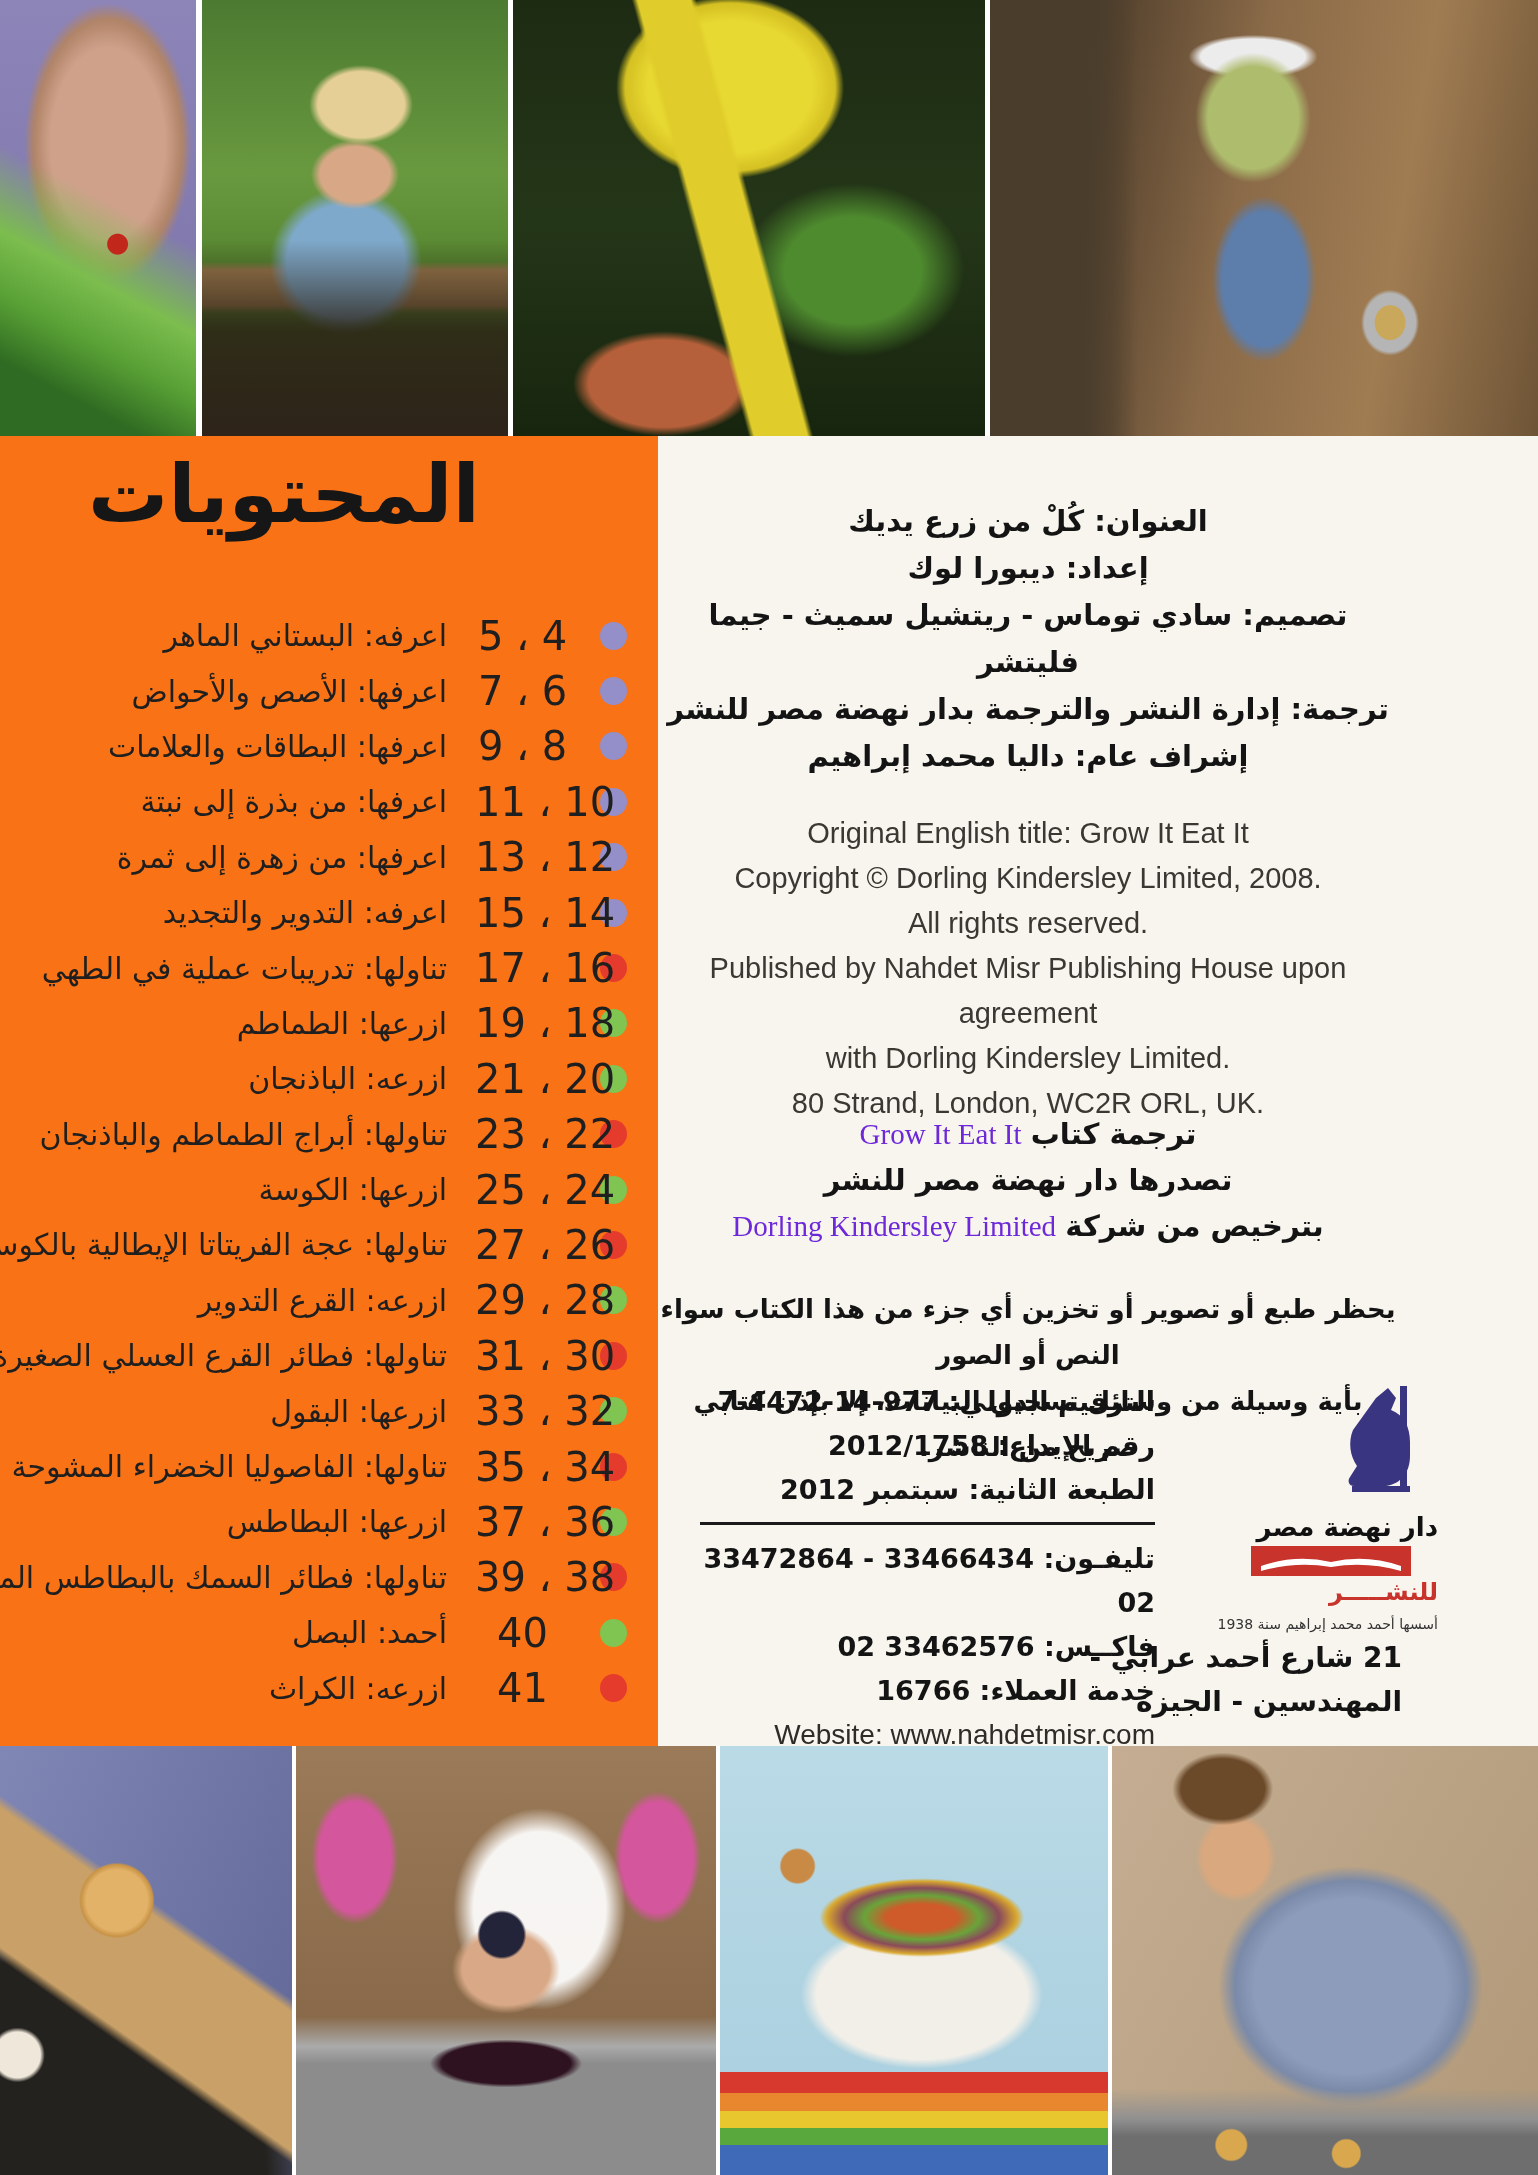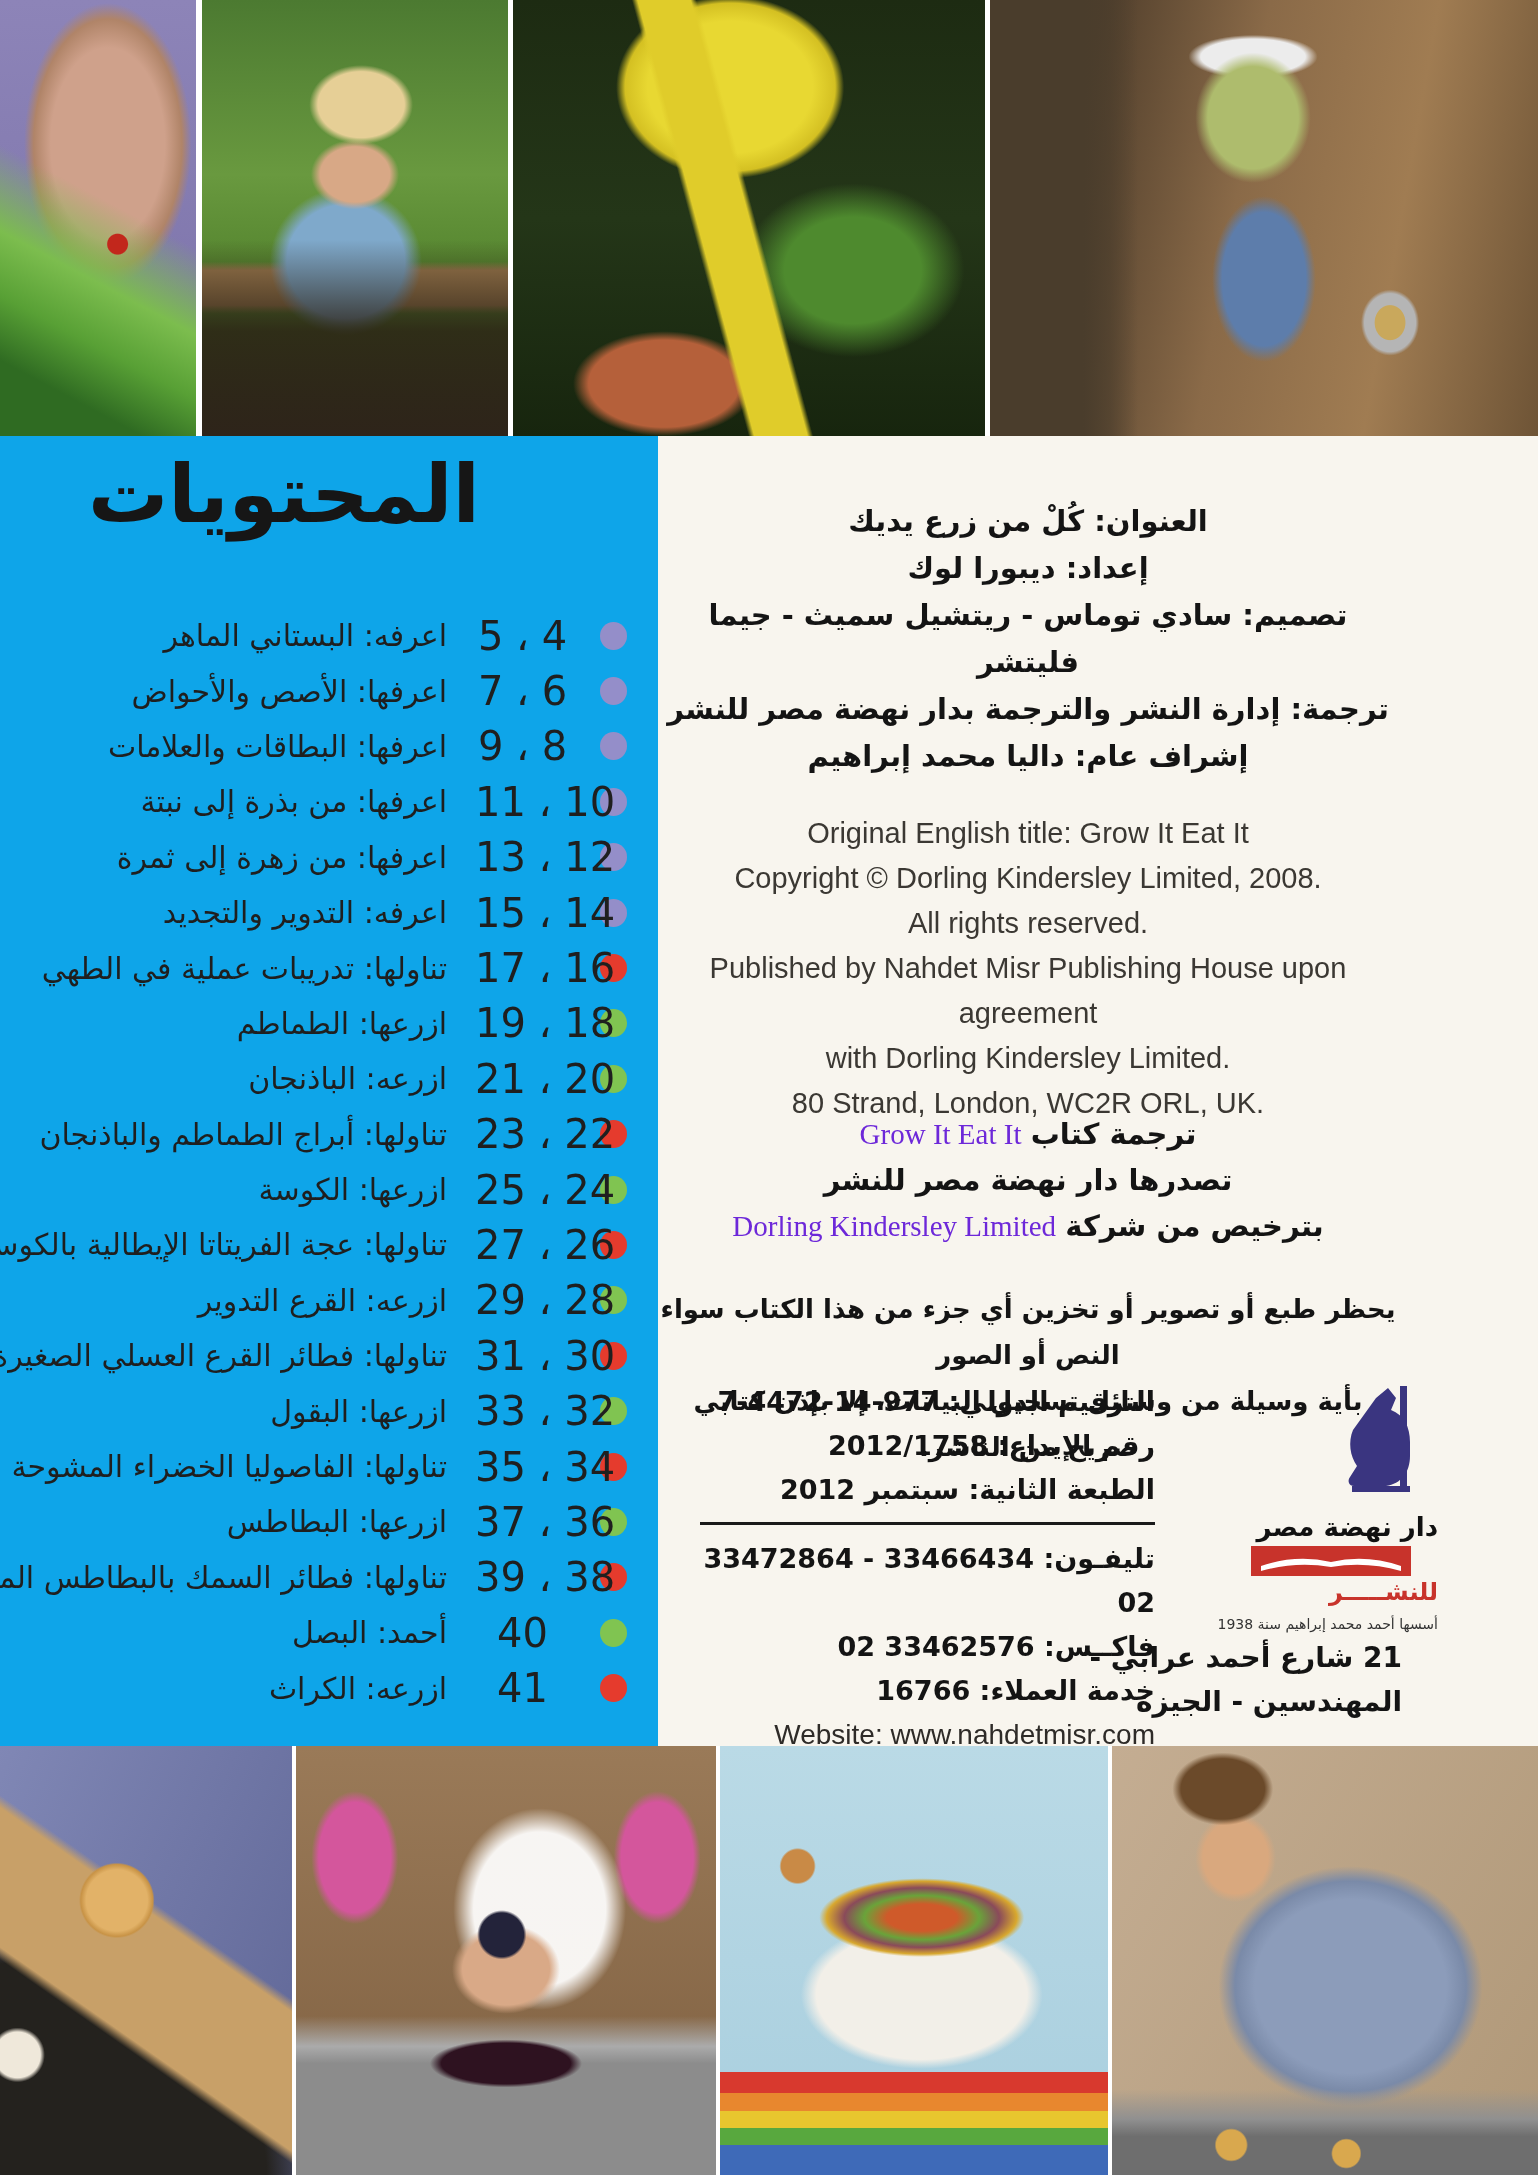--- a/index.html
+++ b/index.html
@@ -60,21 +60,21 @@
     linear-gradient(#badae6,#a8cede);}
   .pb4{left:1112px;width:426px;background:
     radial-gradient(circle 22px at 28% 93%, #d9a84e 0 68%, transparent 76%),
     radial-gradient(circle 20px at 55% 95%, #d9a84e 0 68%, transparent 76%),
     linear-gradient(to top, #6e6e6e 0 9%, #909090 13%, transparent 20%),
     radial-gradient(ellipse 72px 52px at 26% 10%, #6b4a2a 0 58%, transparent 70%),
     radial-gradient(ellipse 56px 62px at 29% 26%, #d9a87e 0 58%, transparent 72%),
     radial-gradient(ellipse 165px 150px at 56% 56%, #8c9cba 0 58%, #7a8aa8 70%, transparent 80%),
     linear-gradient(120deg, #c4ad92, #b09878);}
   
-  .panel-left{position:absolute;top:436px;left:0;width:658px;height:1310px;background:#0ea5e9;}
+  .panel-left{position:absolute;top:436px;left:0;width:658px;height:1310px;background:#f97316;}
   .panel-right{position:absolute;top:436px;left:658px;width:880px;height:1310px;background:#f8f5ee;padding-left:36px;}
   
   .toc-title{position:absolute;top:12px;right:178px;font-size:80px;font-weight:bold;
              color:#161616;direction:rtl;}
   .toc-list{position:absolute;top:172px;right:31px;width:627px;direction:rtl;}
   .toc-row{display:flex;align-items:center;height:55.4px;direction:rtl;}
   .dot{flex:0 0 auto;width:27px;height:28px;border-radius:50%;margin-left:30px;}
   .pages{flex:0 0 auto;width:95px;text-align:center;direction:ltr;unicode-bidi:bidi-override;
          font-size:40px;color:#1f1f1f;white-space:nowrap;}
   .toc-label{margin-right:28px;font-size:30px;color:#1f1f1f;white-space:nowrap;}

